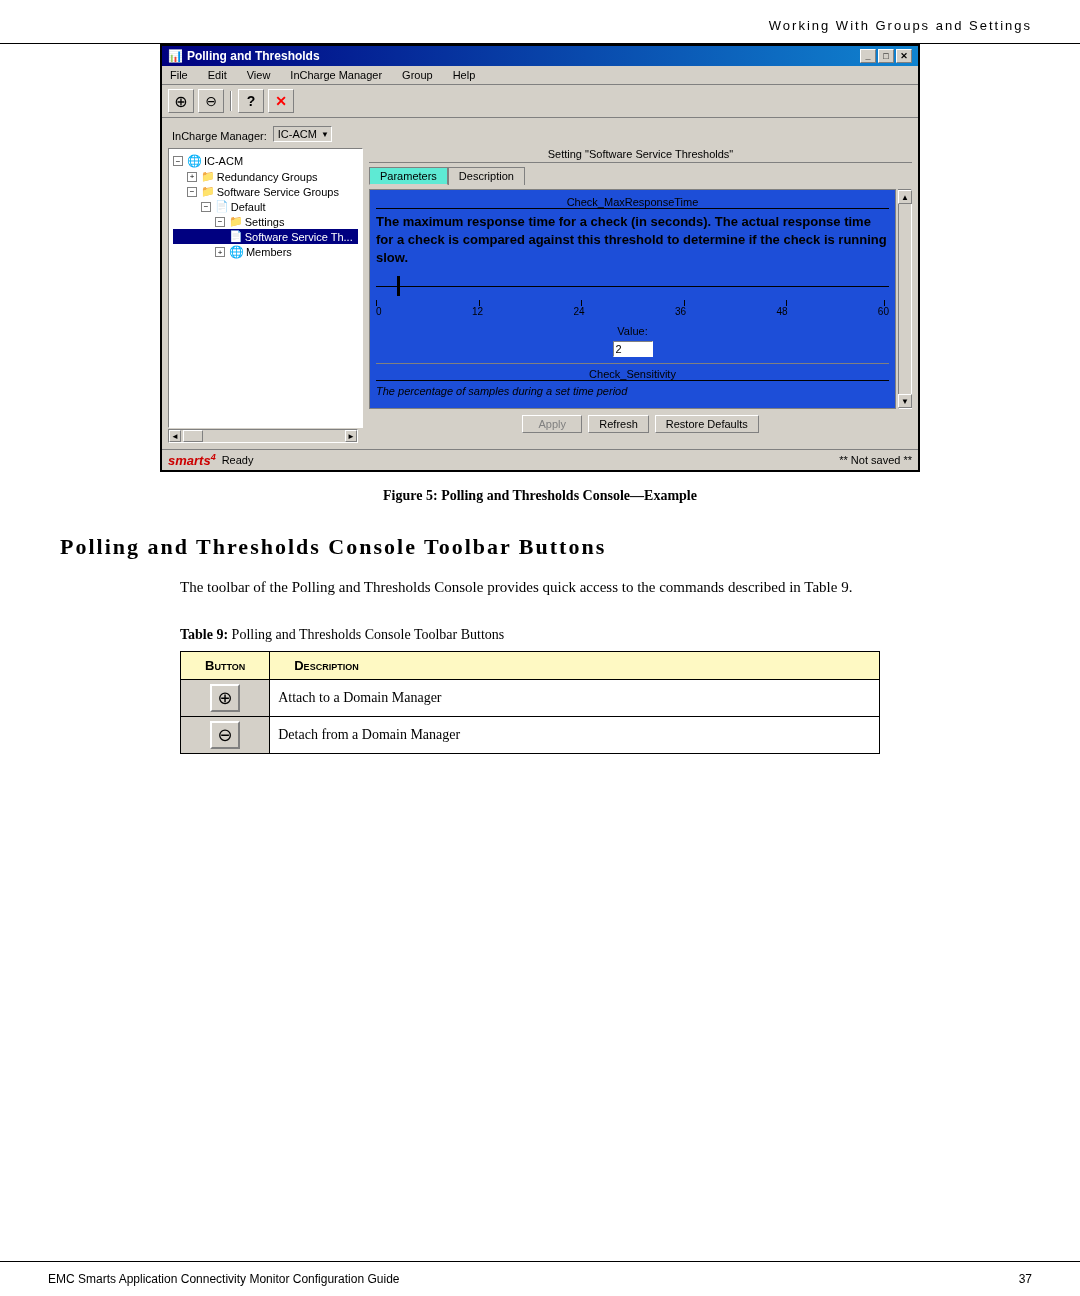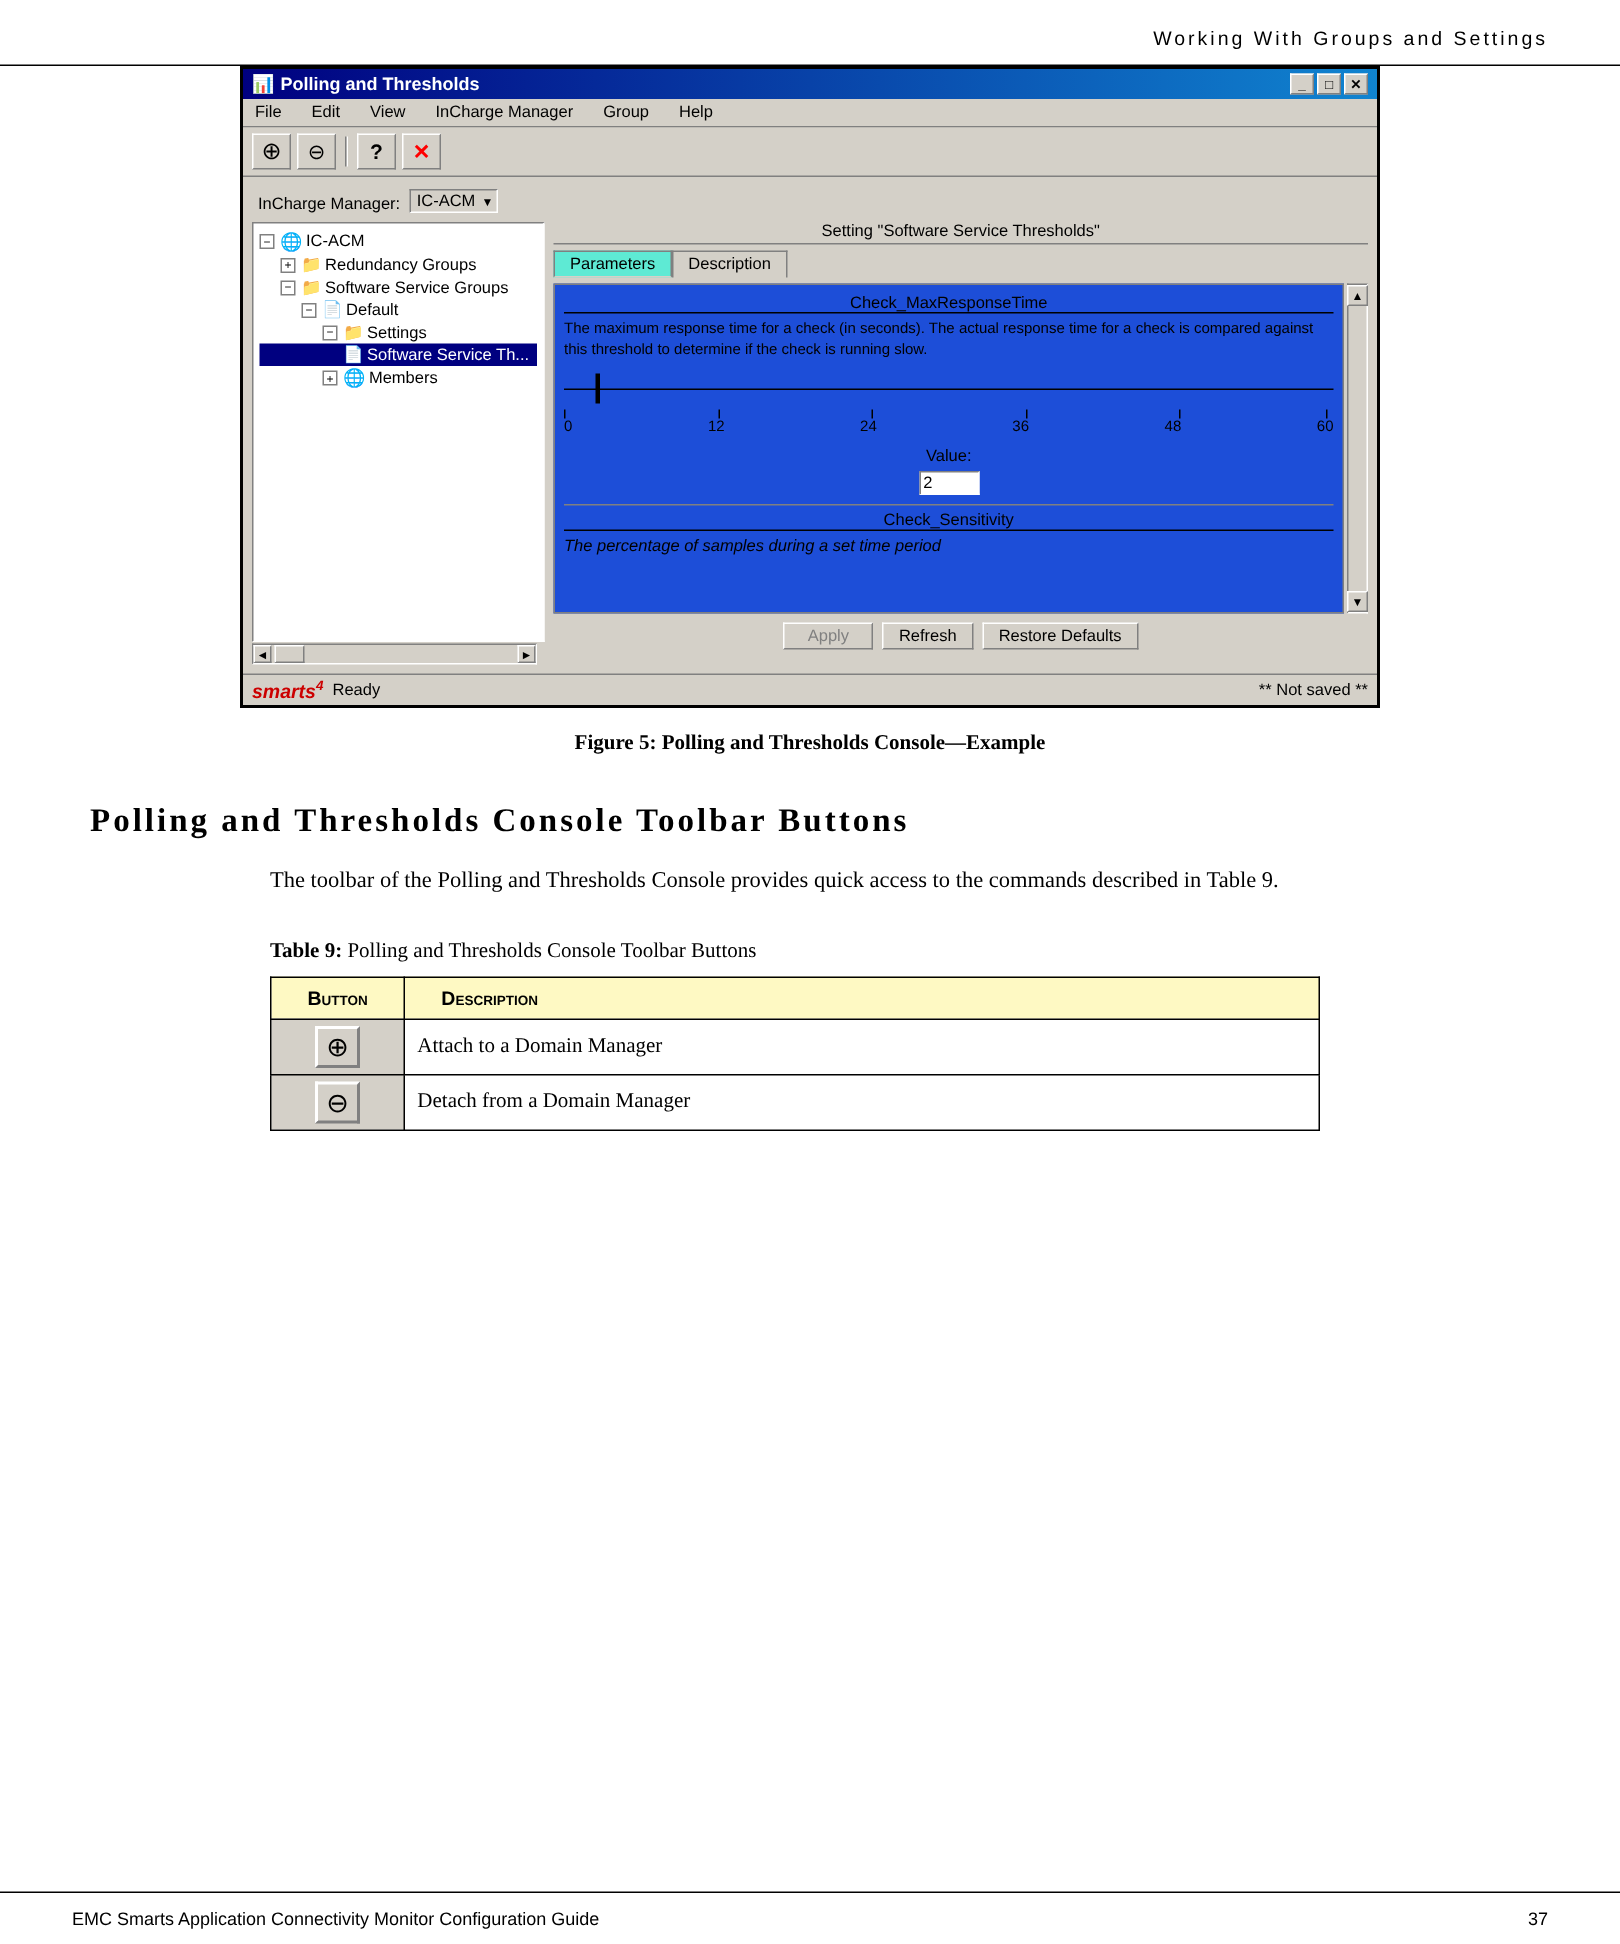--- a/index.html
+++ b/index.html
@@ -239,23 +239,24 @@
     }
 
     .param-section-title {
       text-align: center;
       border-bottom: 1px solid #000;
       margin-bottom: 4px;
       font-size: 11px;
     }
 
     .param-description {
-      font-size: 10px;
+      font-size: 13px;
       margin-bottom: 8px;
       line-height: 1.4;
+      font-weight: bold;
     }
 
     .slider-container {
       margin: 8px 0;
     }
 
     .slider-ticks {
       display: flex;
       justify-content: space-between;
       font-size: 10px;

